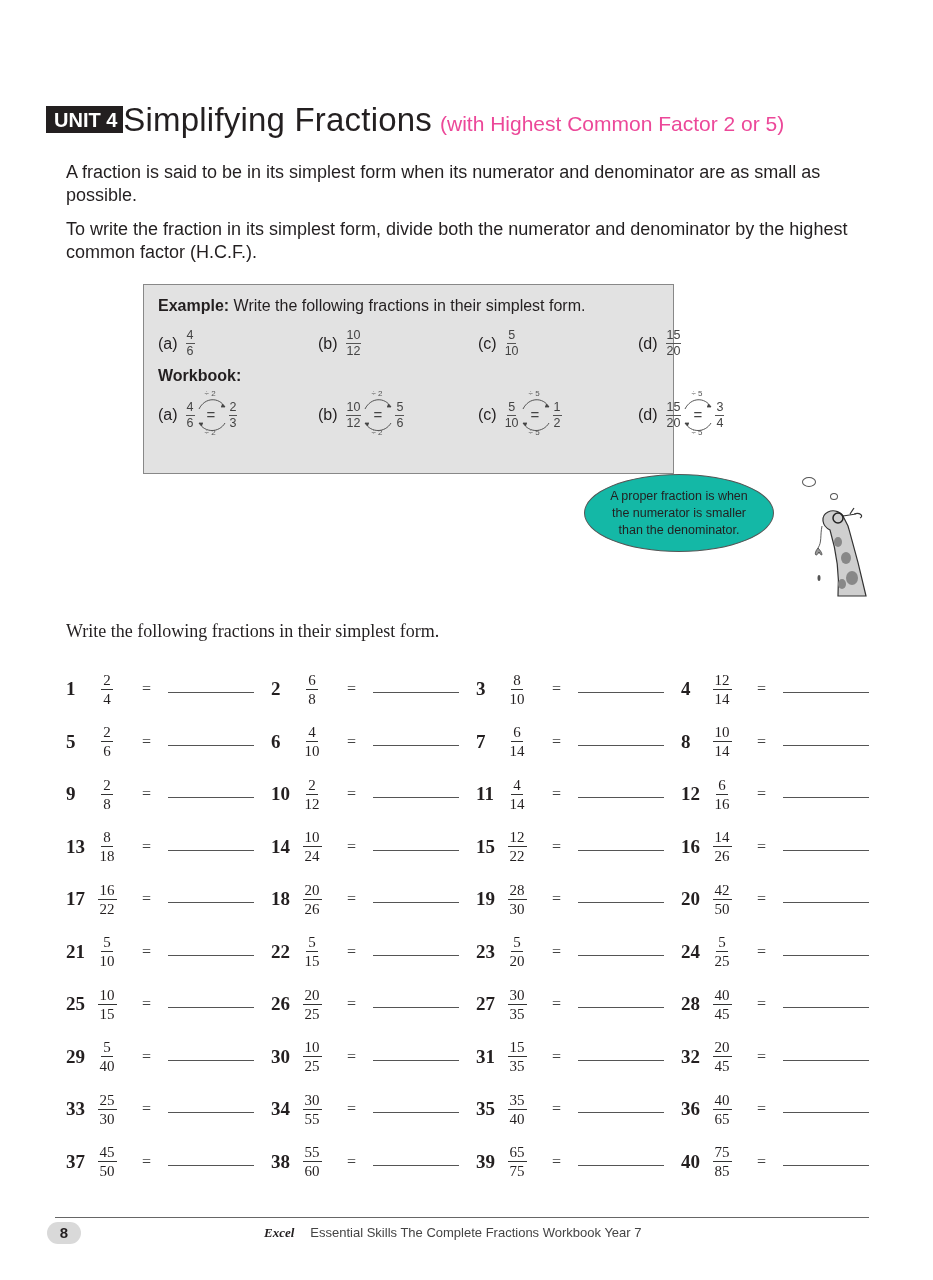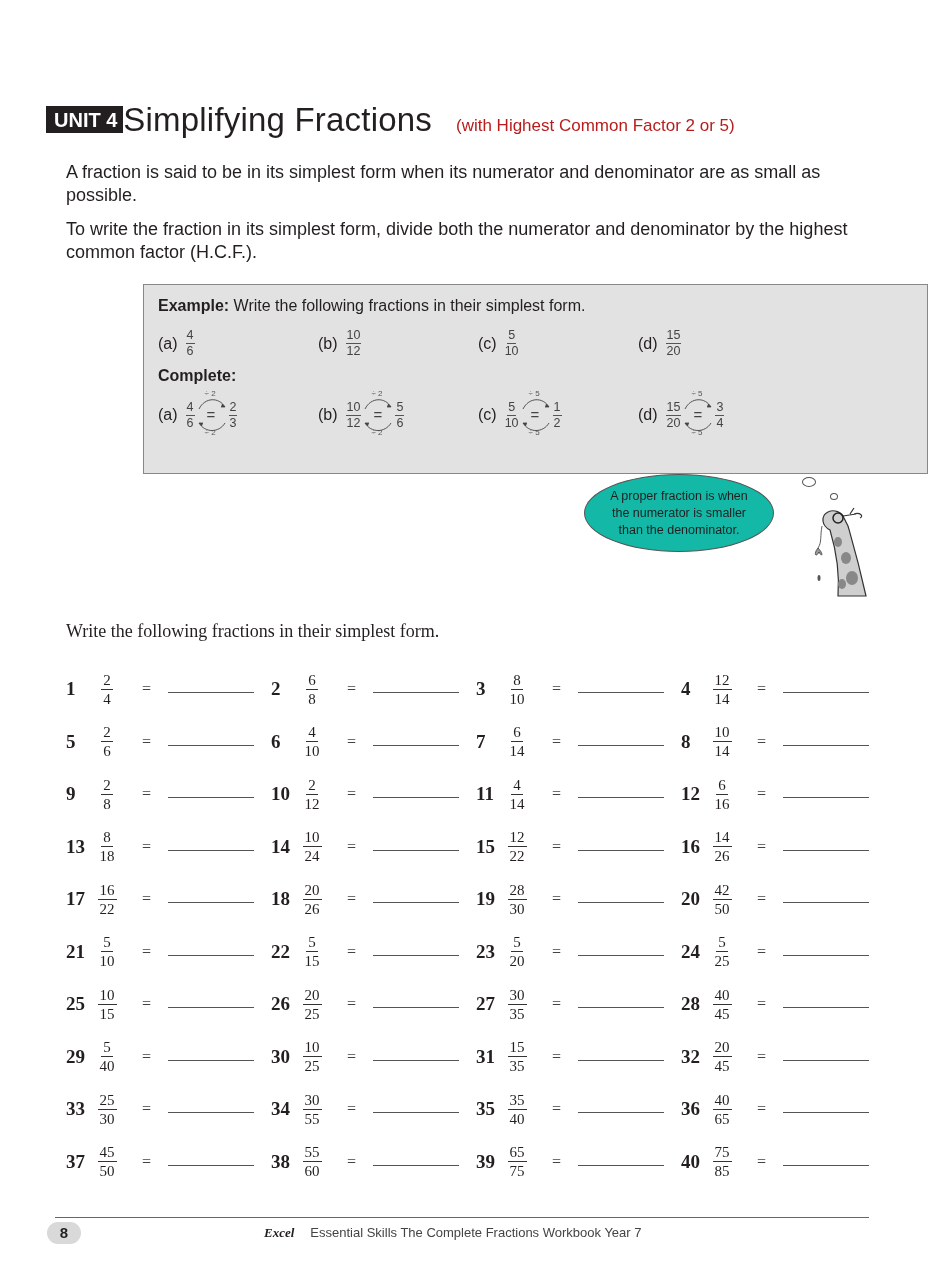--- a/index.html
+++ b/index.html
@@ -6,27 +6,27 @@
     body {
       width: 933px; height: 1280px; background: #ffffff; position: relative;
       font-family: "DejaVu Sans", sans-serif; color: #231f20; overflow: hidden;
     }
     .header { position: absolute; left: 46px; top: 66px; display: flex; align-items: baseline; white-space: nowrap; }
     .unit-badge {
       background: #231f20; color: #fff; font-family: "Liberation Sans", sans-serif; font-weight: bold;
       font-size: 20px; padding: 2px 6px 1px 8px; line-height: 24px; position: relative; top: -4px; margin-top: 44px;
     }
     .title-main { font-family: "Liberation Sans", sans-serif; font-size: 33px; color: #231f20; letter-spacing: 0.2px; font-weight: 300; }
-    .title-sub { font-family: "Liberation Sans", sans-serif; font-size: 17px; margin-left: 24px; color: #b91c1c; }
+    .title-sub { font-family: "Liberation Sans", sans-serif; font-size: 21px; margin-left: 8px; color: #ec4899; }
 
     .intro { position: absolute; left: 66px; top: 161px; width: 790px; font-family: "Liberation Sans", sans-serif; font-size: 18px; line-height: 23px; }
     .intro p { margin-bottom: 11px; }
 
     .example-box {
-      position: absolute; left: 143px; top: 284px; width: 785px; height: 190px;
+      position: absolute; left: 143px; top: 284px; width: 531px; height: 190px;
       background: #e2e2e2; border: 1.5px solid #888;
     }
     .ex-heading { position: absolute; left: 14px; top: 12px; font-family: "Liberation Sans", sans-serif; font-size: 16px; }
     .ex-heading b { font-weight: bold; }
     .sol-heading { position: absolute; left: 14px; top: 82px; font-family: "Liberation Sans", sans-serif; font-size: 16px; font-weight: bold; }
     .ex-row { position: absolute; left: 14px; display: flex; }
     .ex-item { width: 160px; display: flex; align-items: center; font-family: "Liberation Sans", sans-serif; font-size: 16px; }
     .ex-label { margin-right: 8px; }
     .sfrac { display: inline-flex; flex-direction: column; align-items: center; font-size: 12.5px; line-height: 13px; color: #444; }
     .sfrac .num { padding: 0 1px 1px; border-bottom: 1px solid #555; }
@@ -106,21 +106,21 @@
     </span>
       </div>
       <div class="ex-item">
         <span class="ex-label">(d)</span>
     <span class="sfrac">
       <span class="num">15</span>
       <span class="den">20</span>
     </span>
       </div>
     </div>
-  <div class="sol-heading">Complete:</div>
+  <div class="sol-heading">Workbook:</div>
   <div class="ex-row" style="top:110px;" id="sol-items">
       <div class="ex-item">
         <span class="ex-label">(a)</span>
     <span class="sfrac">
       <span class="num">4</span>
       <span class="den">6</span>
     </span>
     <span class="arrow-eq">
       <svg width="30" height="40">
         <path d="M2 14 C 8 2, 22 2, 28 12" fill="none" stroke="#444" stroke-width="0.9"></path>

